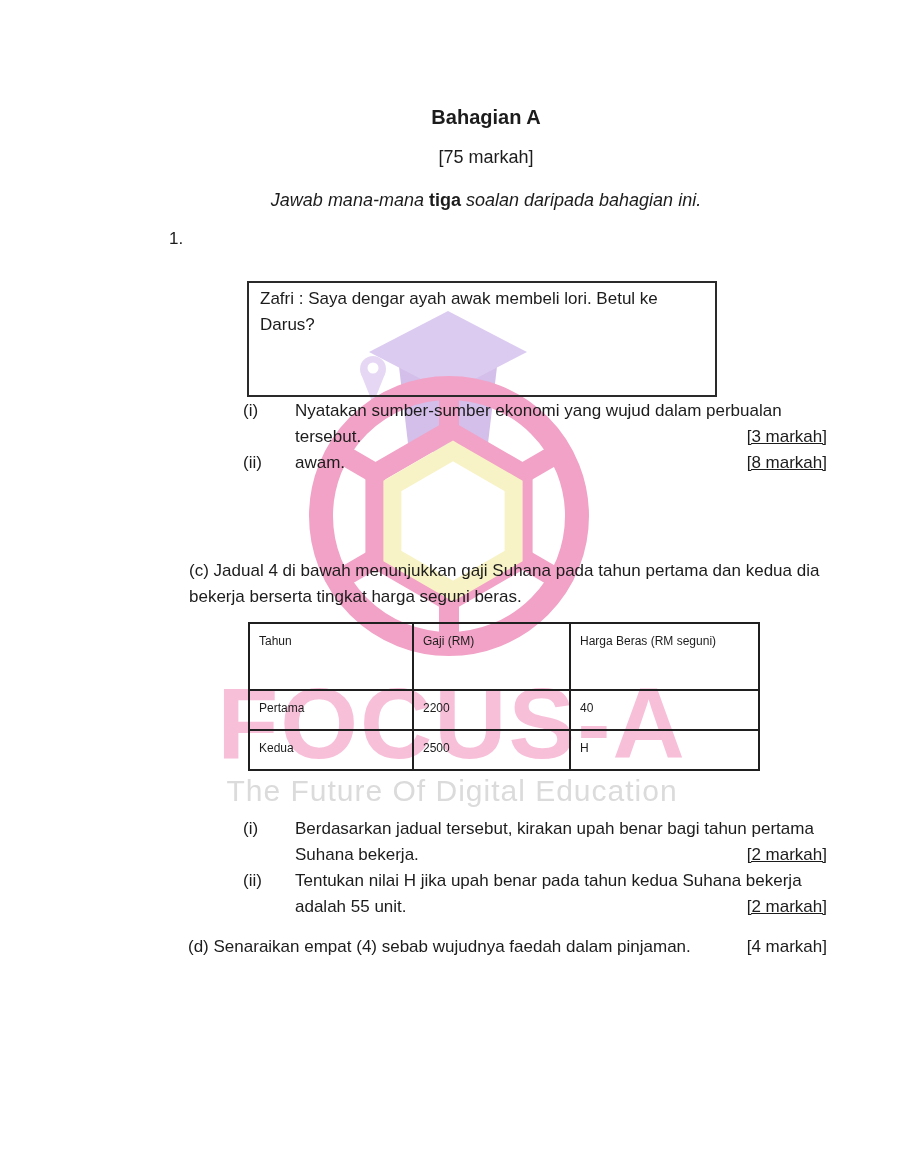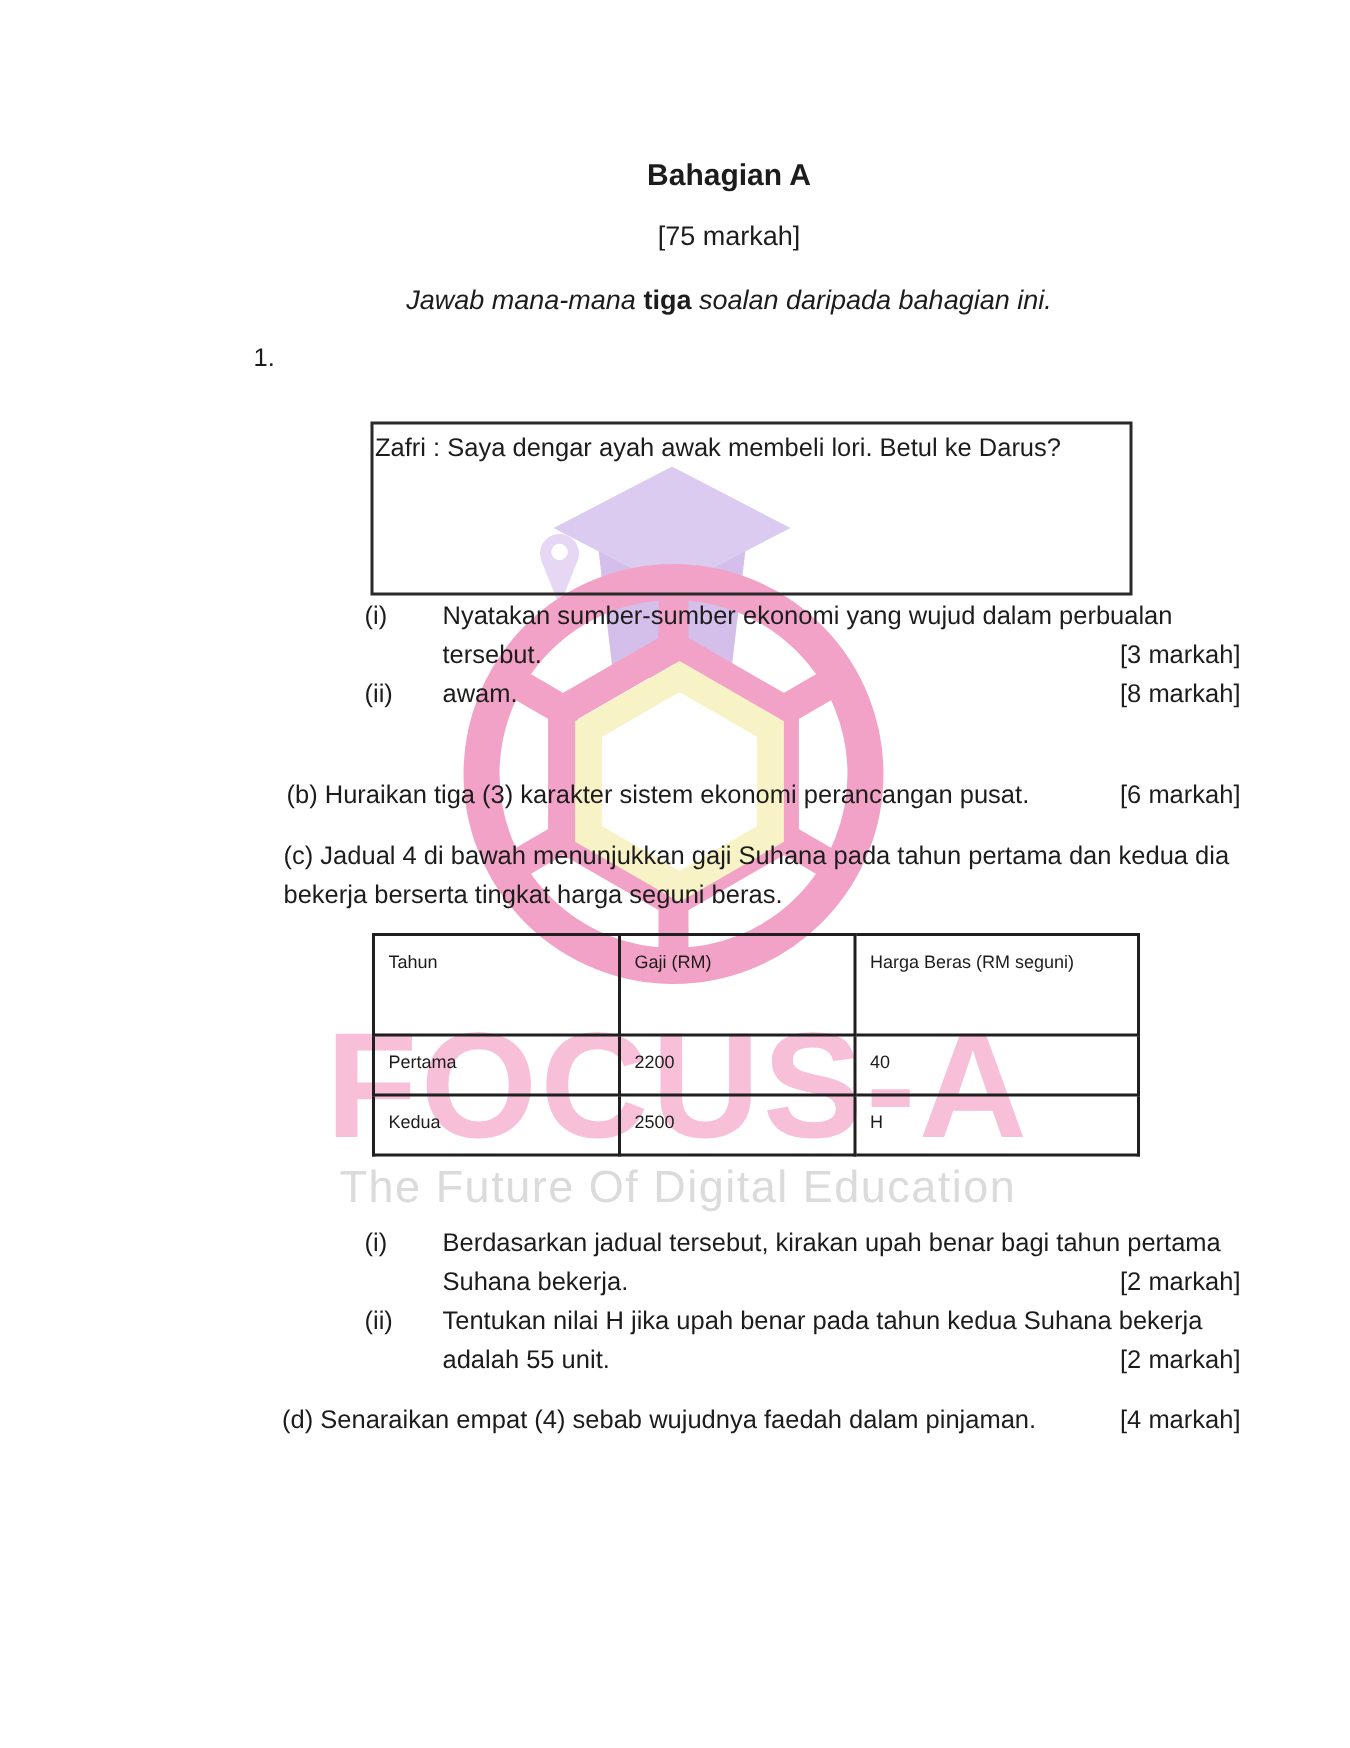--- a/index.html
+++ b/index.html
@@ -15,30 +15,30 @@
   .wm{position:absolute;left:0;top:0;z-index:0;pointer-events:none;}
   .wm text{font-family:"Liberation Sans",sans-serif;}
   .content{position:absolute;left:0;top:0;width:900px;height:1165px;z-index:1;margin-left:36px;}
   .abs{position:absolute;}
   .cline{position:absolute;left:0;width:900px;text-align:center;line-height:26px;}
   .bold{font-weight:700;}
   .italic{font-style:italic;}
   .title{font-size:20px;}
   .sub{font-size:18px;}
   .dialog{
-    position:absolute;left:211px;top:281px;width:508px;height:116px;
+    position:absolute;left:211px;top:281px;width:470px;height:116px;
     border:2px solid #2a2a2a;box-sizing:border-box;
-    padding:3px 11px 0 1px;line-height:26px;background:transparent;
+    padding:3px 11px 0 11px;line-height:26px;background:transparent;
   }
   .dialog p{margin:0;}
   .dialog p + p{margin-top:22px;}
   .item{position:absolute;left:207px;width:584px;line-height:26px;}
   .item .num{position:absolute;left:0;top:0;}
   .item .itxt{margin-left:52px;}
-  .item .marks{position:absolute;right:0;bottom:0;}
+  .item .marks{position:absolute;right:0;bottom:0;text-decoration:underline;}
   .prow{position:absolute;line-height:26px;}
   .prow .marks{position:absolute;right:0;top:0;}
   .jtable{
     position:absolute;left:212px;top:622px;width:510px;
     border-collapse:collapse;table-layout:fixed;background:transparent;
   }
   .jtable td{
     border:2px solid #1f1f1f;vertical-align:top;
     padding:4px 9px 4px 9px;line-height:26px;font-size:12px;
   }
@@ -107,24 +107,20 @@
     </div>
 
     <div class="item" style="top:450px">
       <span class="num">(ii)</span>
       <div class="itxt">
         <div>awam.</div>
       </div>
       <span class="marks">[8 markah]</span>
     </div>
 
-    <div class="prow" style="left:155px;top:517px;width:636px">
-      <span>(b)</span> <span>Huraikan tiga (3) karakter sistem ekonomi perancangan pusat.</span>
-      <span class="marks">[6 markah]</span>
-    </div>
 
     <div class="abs" style="left:153px;top:558px;width:652px;line-height:26px">
       <span>(c)</span> <span>Jadual 4 di bawah menunjukkan gaji Suhana pada tahun pertama dan kedua dia bekerja berserta tingkat harga seguni beras.</span>
     </div>
 
     <table class="jtable">
       <colgroup>
           <col style="width:164px">
           <col style="width:157px">
           <col style="width:189px">

